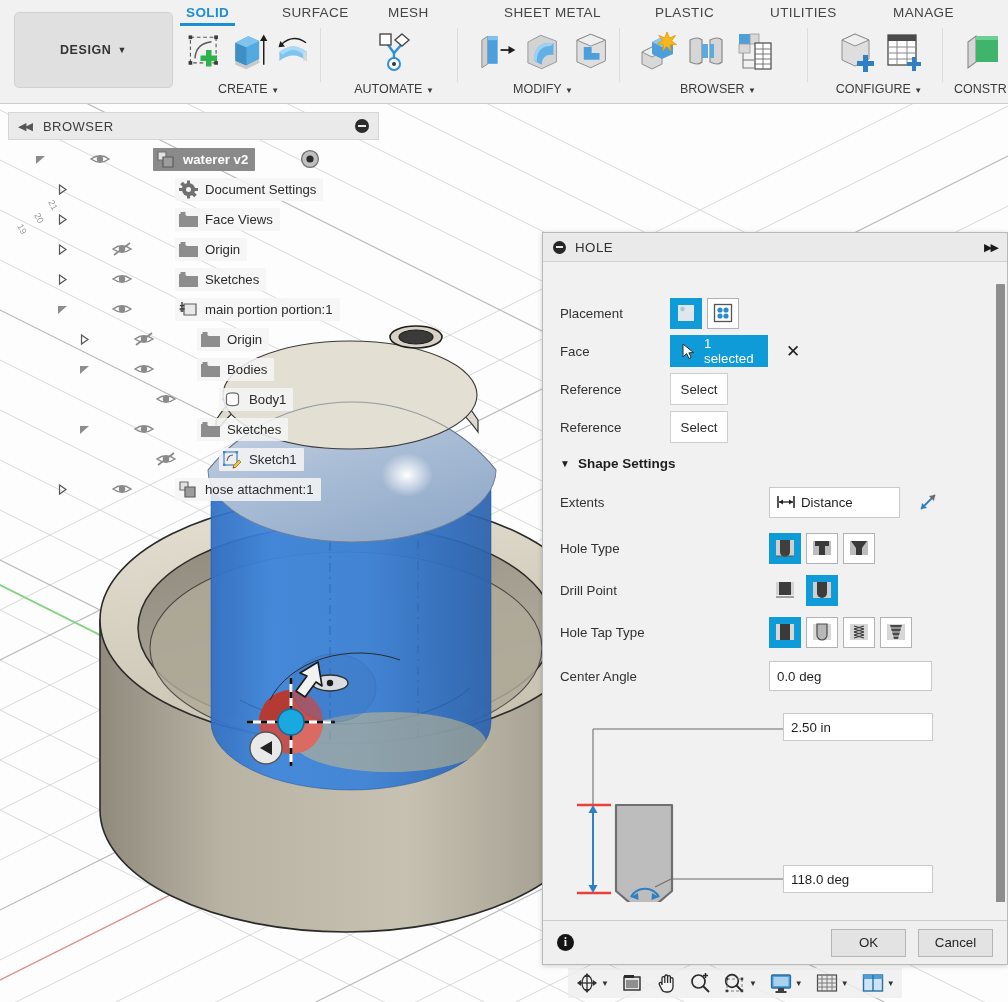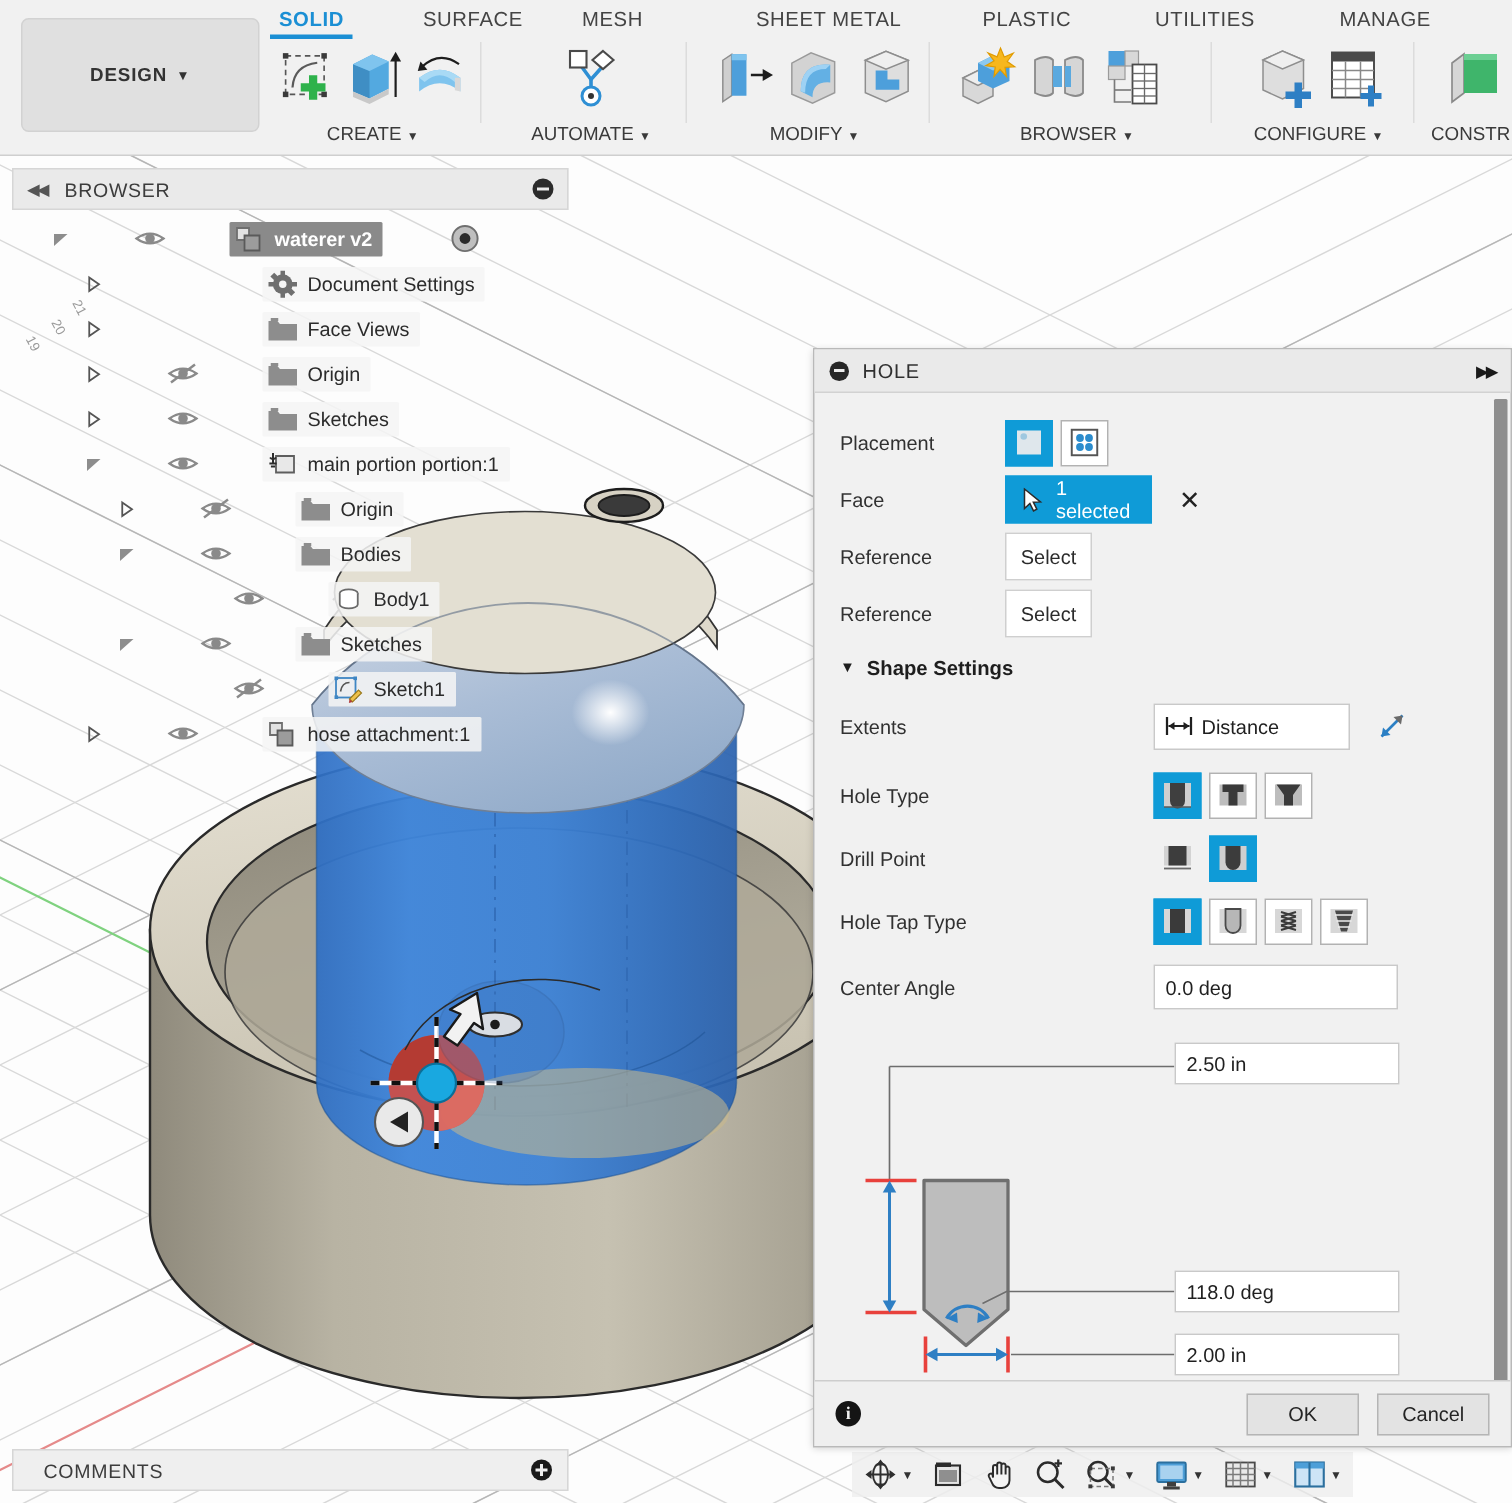--- a/index.html
+++ b/index.html
@@ -75,21 +75,21 @@
   .ticon { width: 21px; height: 19px; flex: 0 0 21px; margin-right: 6px; }
   .tlabel { font-size: 13.2px; color: #2b2b2b; white-space: nowrap; }
   .trow.selected .titem { background: #8a8a8a; }
   .trow.selected .tlabel { color: #fff; font-weight: bold; }
 
   
   #hole-dialog {
     position: absolute; left: 542px; top: 232px; width: 466px; height: 733px;
     background: #f1f1f1; border: 1px solid #b9b9b9;
     box-shadow: 0 1px 5px rgba(0,0,0,.18); z-index: 50;
-    display: flex; flex-direction: column;
+    display: flex; flex-direction: column; gap: 18px;
   }
   #dlg-head {
     height: 29px; background: #eaeaea; border-bottom: 1px solid #d2d2d2;
     display: flex; align-items: center; padding: 0 10px; flex: 0 0 29px; cursor: default;
   }
   #dlg-head .dot {
     width: 13px; height: 13px; border-radius: 50%; background: #262626; position: relative;
   }
   #dlg-head .dot::after {
     content: ""; position: absolute; left: 3px; right: 3px; top: 5.5px; height: 2px; background: #eaeaea;
@@ -972,24 +972,20 @@
       <div class="info-dot">i</div>
       <div class="dlgbtn" id="ok-button">
         <span>OK</span>
       </div>
       <div class="dlgbtn" id="cancel-button">
         <span>Cancel</span>
       </div>
     </div>
   </div>
 
-  <div id="comments">
-    <span class="ctext">COMMENTS</span>
-    <span class="plus-circle"></span>
-  </div>
 
   <div id="navbar">
     <div class="navbtn">
       <svg width="24" height="22" viewBox="0 0 24 22">
         <g stroke="#2f2f2f" stroke-width="1.3" fill="none">
           <line x1="12" y1="3" x2="12" y2="19"></line>
             <line x1="4" y1="11" x2="20" y2="11"></line>
           <ellipse cx="12" cy="11" rx="5" ry="7.5"></ellipse>
         </g>
         <path d="M12 1 l3 4 h-6 z" fill="#2f2f2f"></path>

